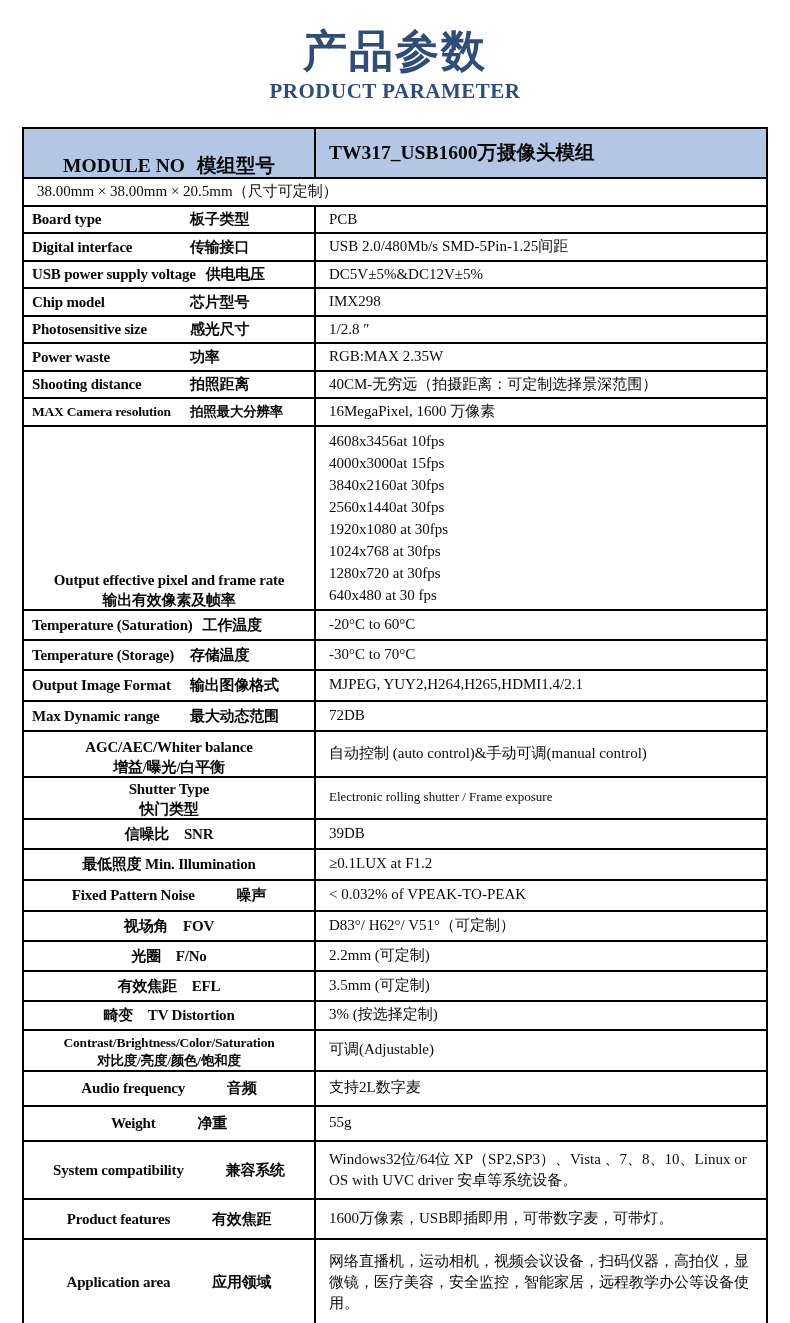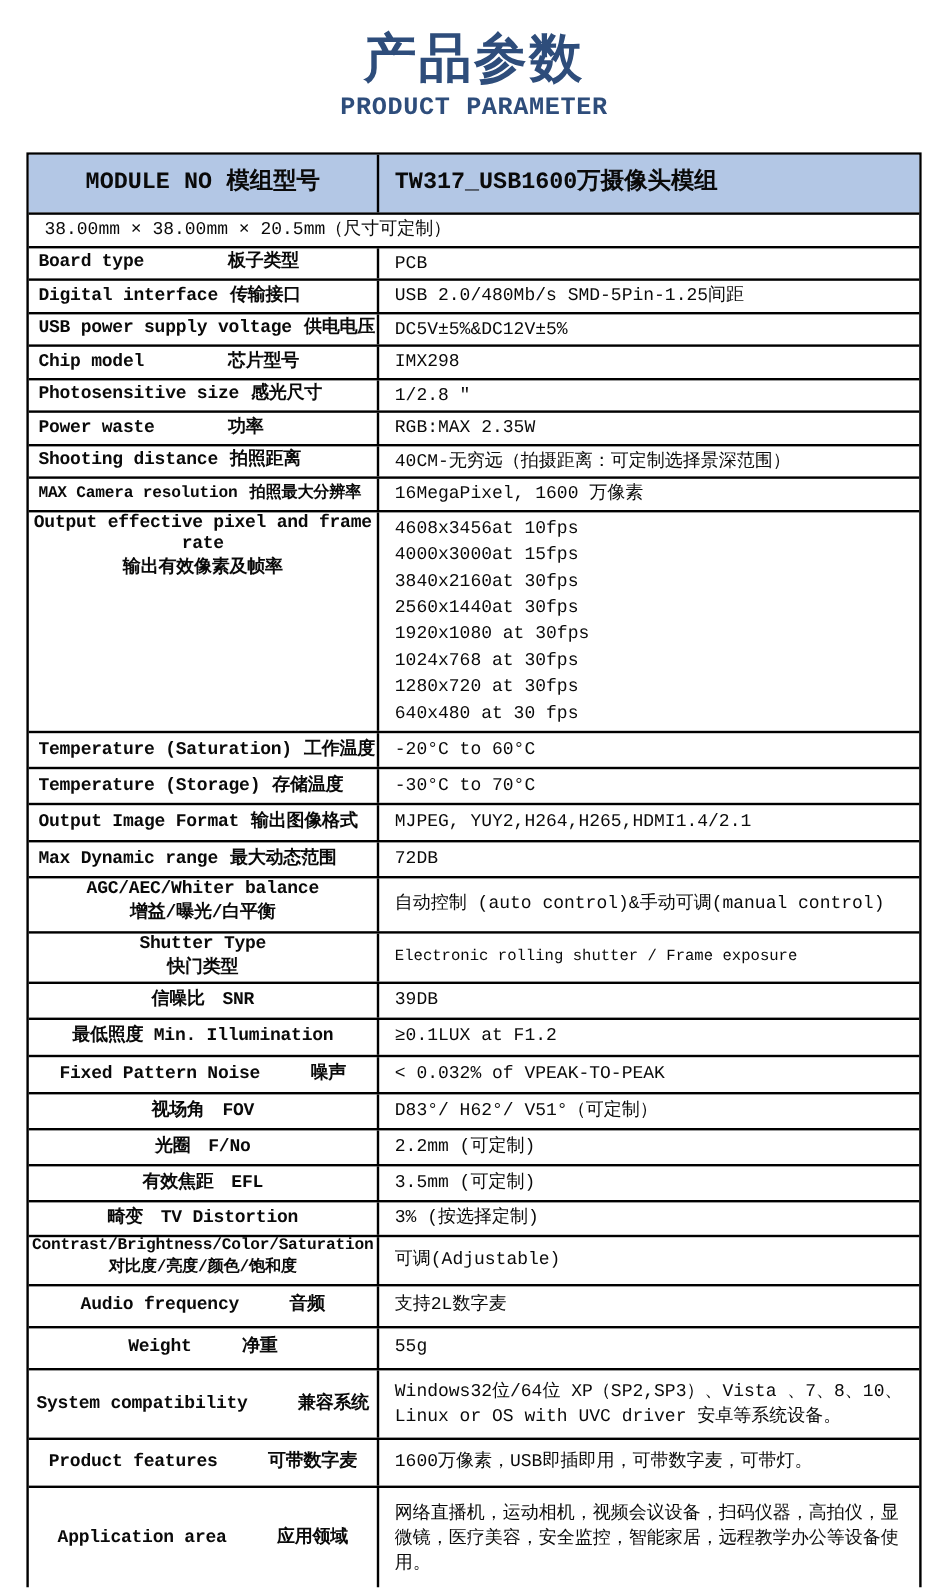--- a/index.html
+++ b/index.html
@@ -1,19 +1,19 @@
 <!DOCTYPE html>
 <html><head>
 <meta charset="utf-8">
 <style>
   * { margin:0; padding:0; box-sizing:border-box; }
   html,body { background:#ffffff; }
   .page {
     position:relative; width:790px; height:1323px; background:#fff;
-    font-family:Liberation Mono, monospace; color:#0a0a0a; overflow:hidden;
+    font-family:Liberation Serif, serif; color:#0a0a0a; overflow:hidden;
   }
   .titlewrap { position:absolute; top:0; left:0; width:790px; text-align:center; }
   .title {
     margin-top:27px; font-size:44px; font-weight:bold; color:#2e4d7b;
     letter-spacing:2px; line-height:1.15;
   }
   .subtitle {
     margin-top:1px; font-size:21px; font-weight:bold; color:#2e4d7b; letter-spacing:0.5px;
   }
   .spec-table {
@@ -26,28 +26,28 @@
   .td.l {
     flex:0 0 292px; width:292px; border-right:2px solid #000;
     font-weight:bold; font-size:15px; letter-spacing:-0.2px; line-height:1.2;
   }
   .td.v { flex:1 1 auto; padding:3px 10px 3px 13px; font-size:15px; line-height:1.3; }
   
   .l.split { padding-left:8px; column-gap:10px; white-space:nowrap; }
   .l.split .en { display:inline-block; min-width:148px; }
   .l.center { justify-content:center; text-align:center; }
   .l.center2 { justify-content:center; column-gap:42px; }
-  .l.stack { flex-direction:column; justify-content:flex-start; text-align:center; row-gap:2px; }
+  .l.stack { flex-direction:column; justify-content:flex-end; text-align:center; row-gap:2px; }
   .l.sm { font-size:13.5px; }
   
   .v.pre { white-space:pre-line; line-height:22px; }
   .v.sm { font-size:13px; }
   .v.wrap { line-height:21px; }
   
-  .header .l { justify-content:center; column-gap:12px; font-size:19.5px; letter-spacing:0; }
+  .header .l { justify-content:center; column-gap:12px; font-size:19.5px; letter-spacing:0;align-items:flex-end; }
   .header .v { font-weight:bold; font-size:19.5px; }
 </style>
 </head>
 <body>
 
 <div class="page">
 
   <div class="titlewrap">
     <div class="title">产品参数</div>
     <div class="subtitle">PRODUCT PARAMETER</div>
@@ -260,21 +260,21 @@
       <div class="td l center2">
         <span class="en">System compatibility</span>
         <span class="zh">兼容系统</span>
       </div>
       <div class="td v wrap">Windows32位/64位 XP（SP2,SP3）、Vista 、7、8、10、Linux or OS with UVC driver 安卓等系统设备。</div>
     </div>
 
     <div class="tr" style="--h:40px">
       <div class="td l center2">
         <span class="en">Product features</span>
-        <span class="zh">可带数字麦</span>
+        <span class="zh">有效焦距</span>
       </div>
       <div class="td v">1600万像素，USB即插即用，可带数字麦，可带灯。</div>
     </div>
 
     <div class="tr" style="--h:87px">
       <div class="td l center2">
         <span class="en">Application area</span>
         <span class="zh">应用领域</span>
       </div>
       <div class="td v wrap">网络直播机，运动相机，视频会议设备，扫码仪器，高拍仪，显微镜，医疗美容，安全监控，智能家居，远程教学办公等设备使用。</div>

